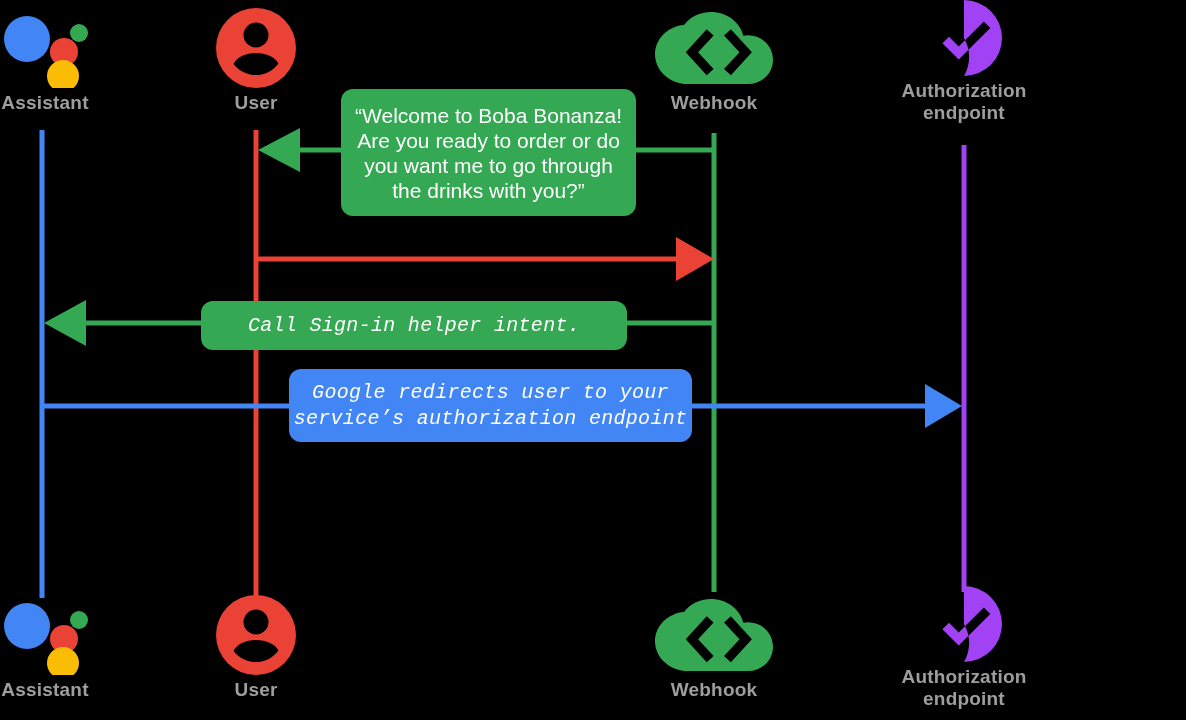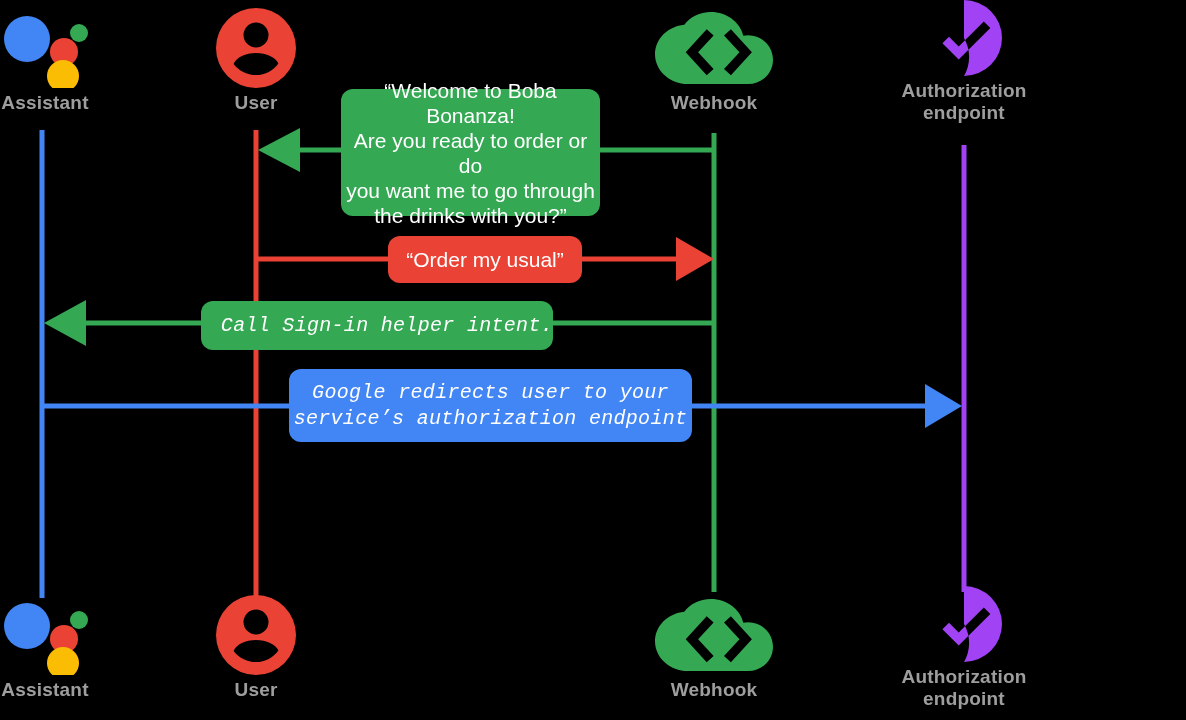--- a/index.html
+++ b/index.html
@@ -80,32 +80,29 @@
   </div>
 
   <div class="actor" style="left:876px;top:0px;width:176px;">
     <svg width="76" height="76" viewBox="0 0 76 76">
       <path fill="#A142F4" fill-rule="evenodd" d="M38 0a38 38 0 1 0 0 76 38 38 0 0 0 0-38V0Zm0 0a38 38 0 0 1 0 76 38 38 0 0 1 0-76Zm19.8 21.5 6.5 6.6-31.6 31.5-16.3-16.4 6.6-6.5 9.7 9.8 25.1-25Z"></path>
     </svg>
     <div class="actor-label">Authorization
 endpoint</div>
   </div>
 
-  <div class="bubble b-sans" style="left:341px;top:89px;width:259px;height:127px;background:#34A853;">
+  <div class="bubble b-sans" style="left:341px;top:89px;width:295px;height:127px;background:#34A853;">
     <span>“Welcome to Boba Bonanza!
 Are you ready to order or do
 you want me to go through
 the drinks with you?”</span>
   </div>
 
-  <div class="bubble b-sans" style="left:388px;top:236px;width:194px;height:47px;background:#EA4335;">
-    <span>“Order my usual”</span>
-  </div>
 
-  <div class="bubble b-mono" style="left:201px;top:301px;width:352px;height:49px;background:#34A853;justify-content:flex-end;">
+  <div class="bubble b-mono" style="left:201px;top:301px;width:426px;height:49px;background:#34A853;">
     <span>Call Sign-in helper intent.</span>
   </div>
 
   <div class="bubble b-mono" style="left:289px;top:369px;width:403px;height:73px;background:#4285F4;">
     <span>Google redirects user to your
 service’s authorization endpoint</span>
   </div>
 
 
   <div class="actor" style="left:0px;top:595px;width:90px;">

